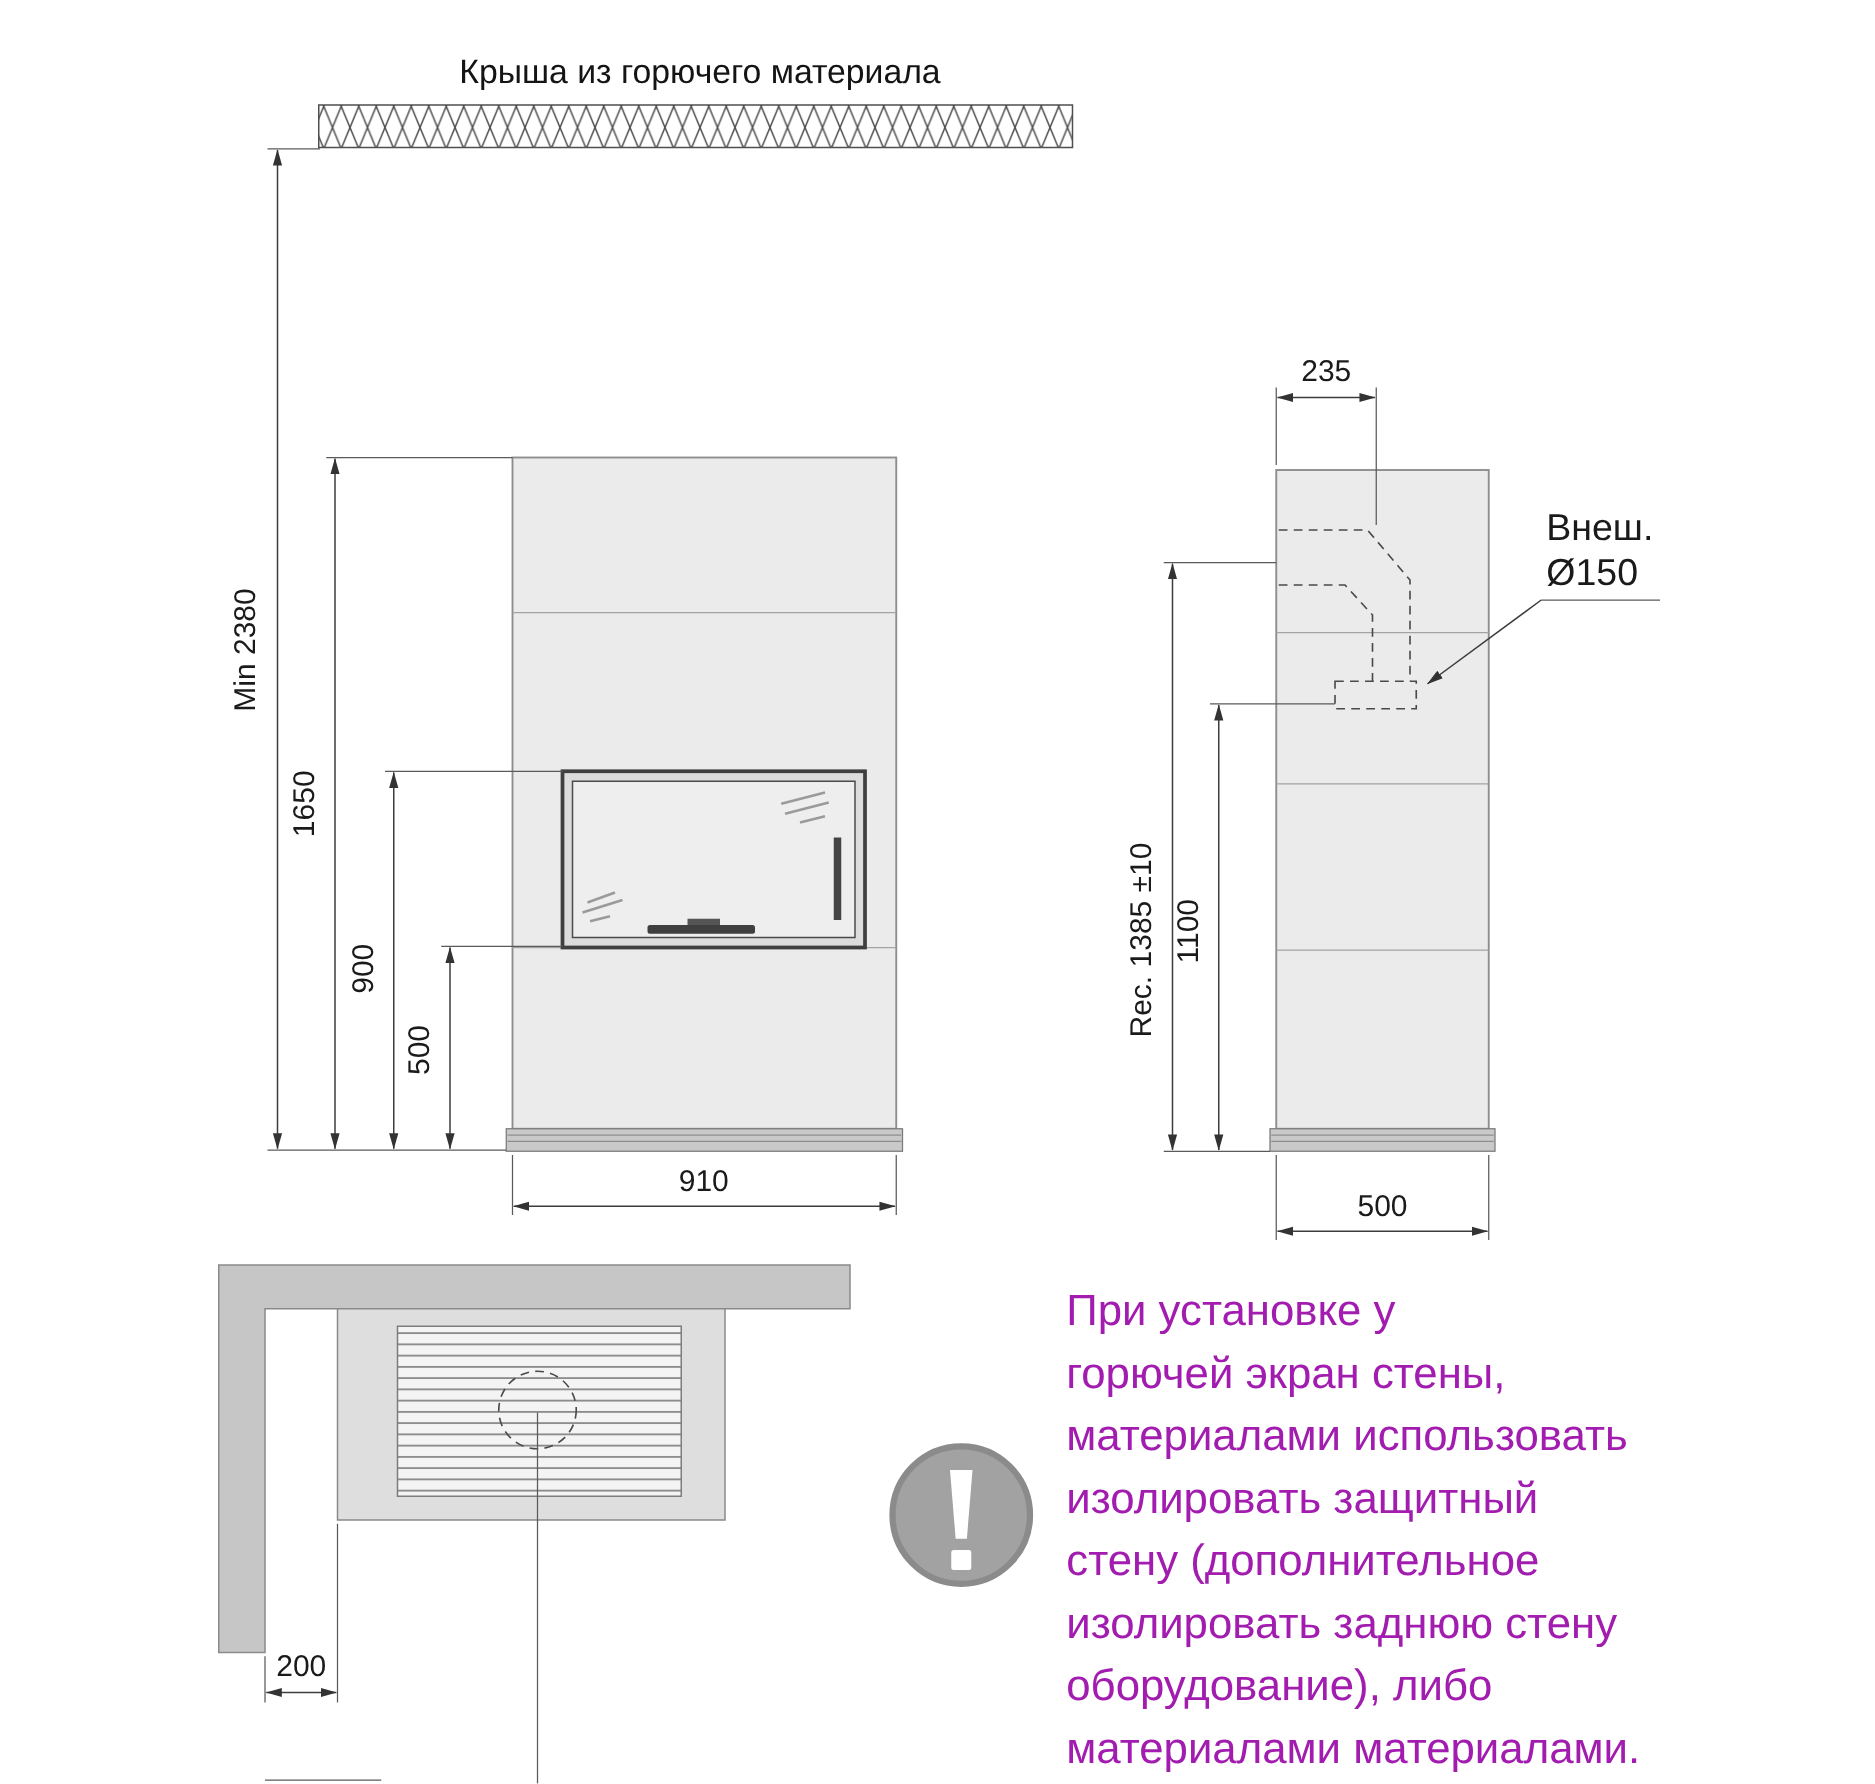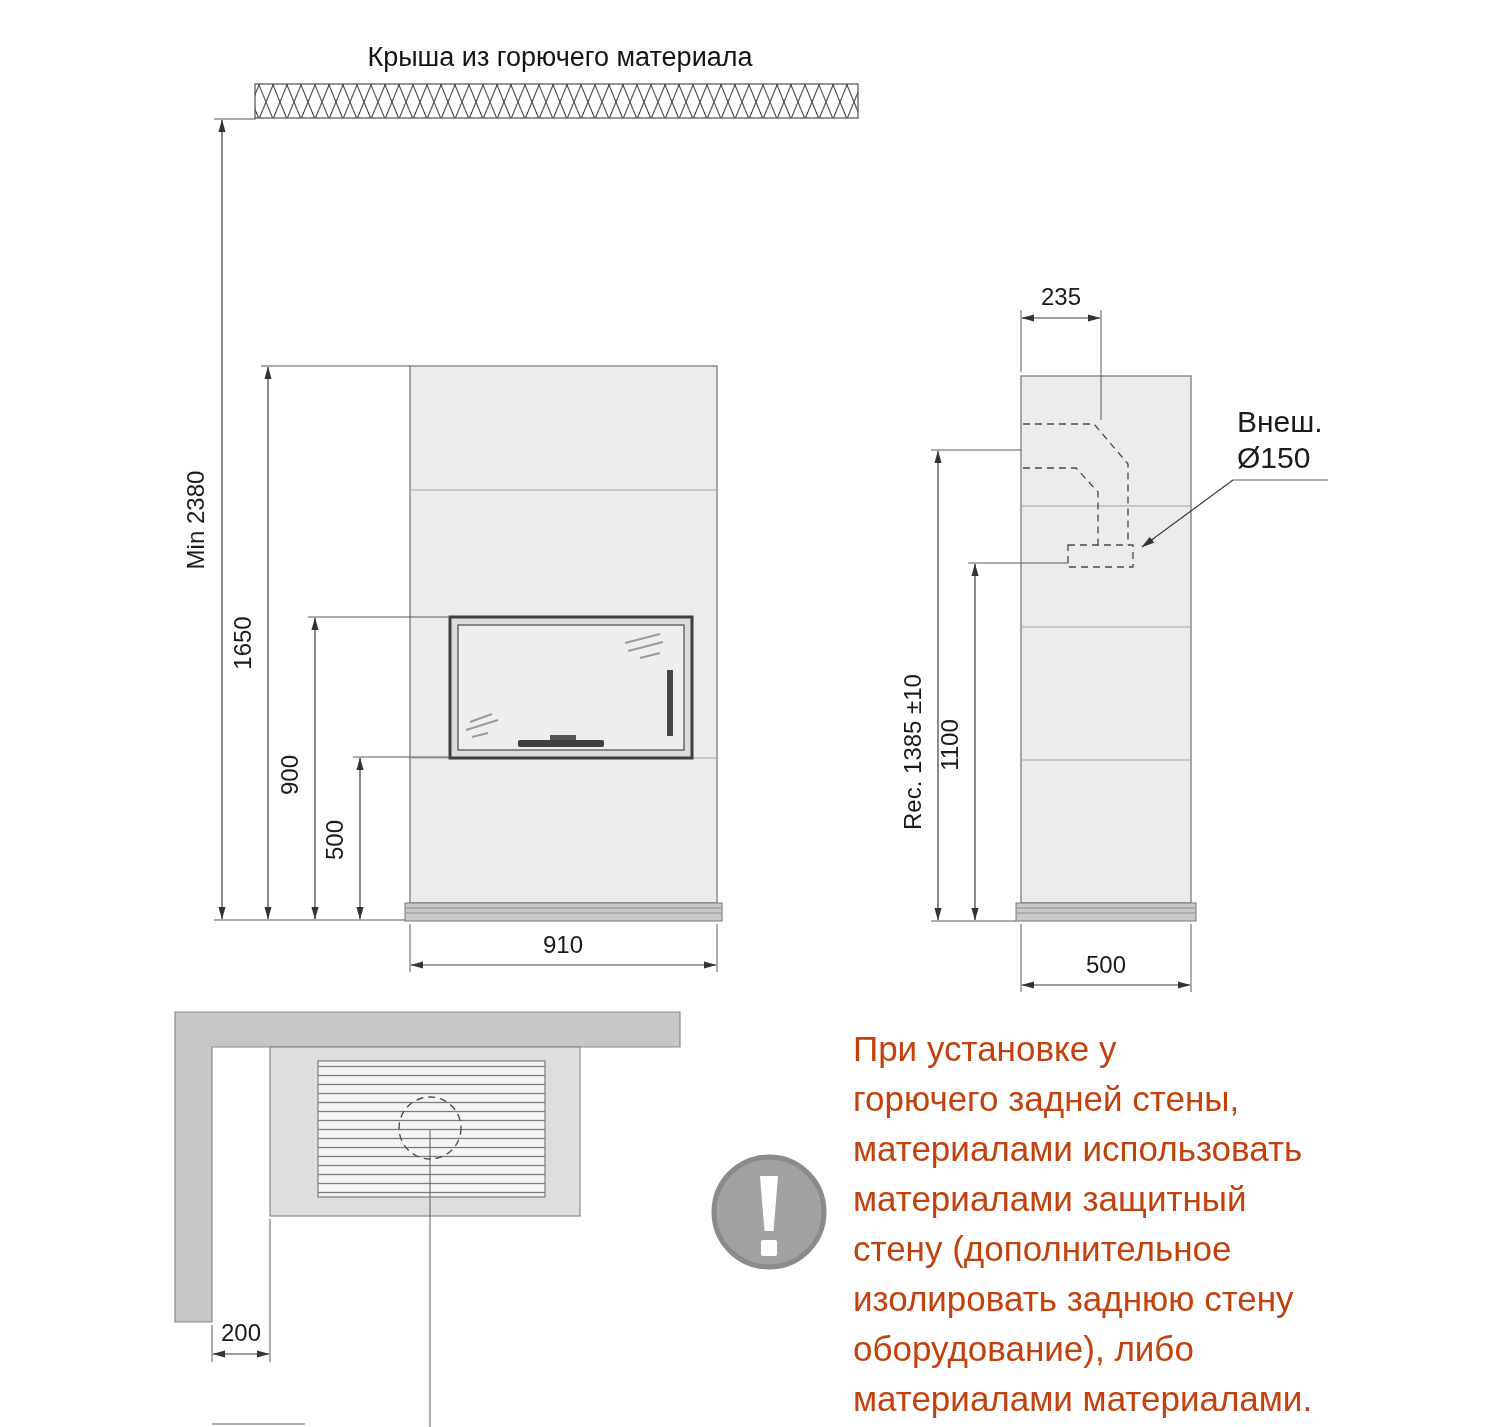--- a/index.html
+++ b/index.html
@@ -16,21 +16,21 @@
   .divider{stroke:#a3a3a3;stroke-width:1;}
   .plinth{fill:#c9c9c9;stroke:#7a7a7a;stroke-width:1;}
   .plinth-line{stroke:#8e8e8e;stroke-width:1;}
   .dash{stroke:#4a4a4a;stroke-width:1.3;stroke-dasharray:7 5;fill:none;}
   .frame{fill:#dcdcdc;stroke:#3f3f3f;stroke-width:3;}
   .glass{fill:#eeeeee;stroke:#4a4a4a;stroke-width:1.2;}
   .reflect{stroke:#9a9a9a;stroke-width:2;}
   .wall{fill:#c6c6c6;stroke:#8a8a8a;stroke-width:1.2;}
   .stove-top{fill:#dedede;stroke:#8a8a8a;stroke-width:1.2;}
   #warning-text{position:absolute;left:853px;top:1024px;width:620px;
-                font-size:35px;line-height:50px;color:#c2410c;}
+                font-size:35px;line-height:50px;color:#a21caf;}
 </style>
 </head>
 <body>
 
 <div id="stage">
 
 <svg width="1500" height="1427" viewBox="0 0 1500 1427">
   <defs>
     <marker id="arw" viewBox="0 0 12 8" refX="11.5" refY="4" markerWidth="13" markerHeight="9" orient="auto-start-reverse" markerUnits="userSpaceOnUse">
       <path d="M0,0.6 L12,4 L0,7.4 Z" fill="#333"></path>
@@ -160,22 +160,22 @@
 
   <g>
     <circle cx="769" cy="1212" r="55" fill="#a2a2a2" stroke="#8b8b8b" stroke-width="5"></circle>
     <polygon points="760,1176 778,1176 773.5,1231 764.5,1231" fill="#ffffff"></polygon>
     <rect x="761" y="1240" width="16" height="16" rx="2" fill="#ffffff"></rect>
   </g>
 </svg>
 
 <div id="warning-text">
   <div>При установке у</div>
-  <div>горючего задней стены,</div>
+  <div>горючей экран стены,</div>
   <div>материалами использовать</div>
-  <div>материалами защитный</div>
+  <div>изолировать защитный</div>
   <div>стену (дополнительное</div>
   <div>изолировать заднюю стену</div>
   <div>оборудование), либо</div>
   <div>материалами материалами.</div>
 </div>
 
 </div>
 
 </body></html>

